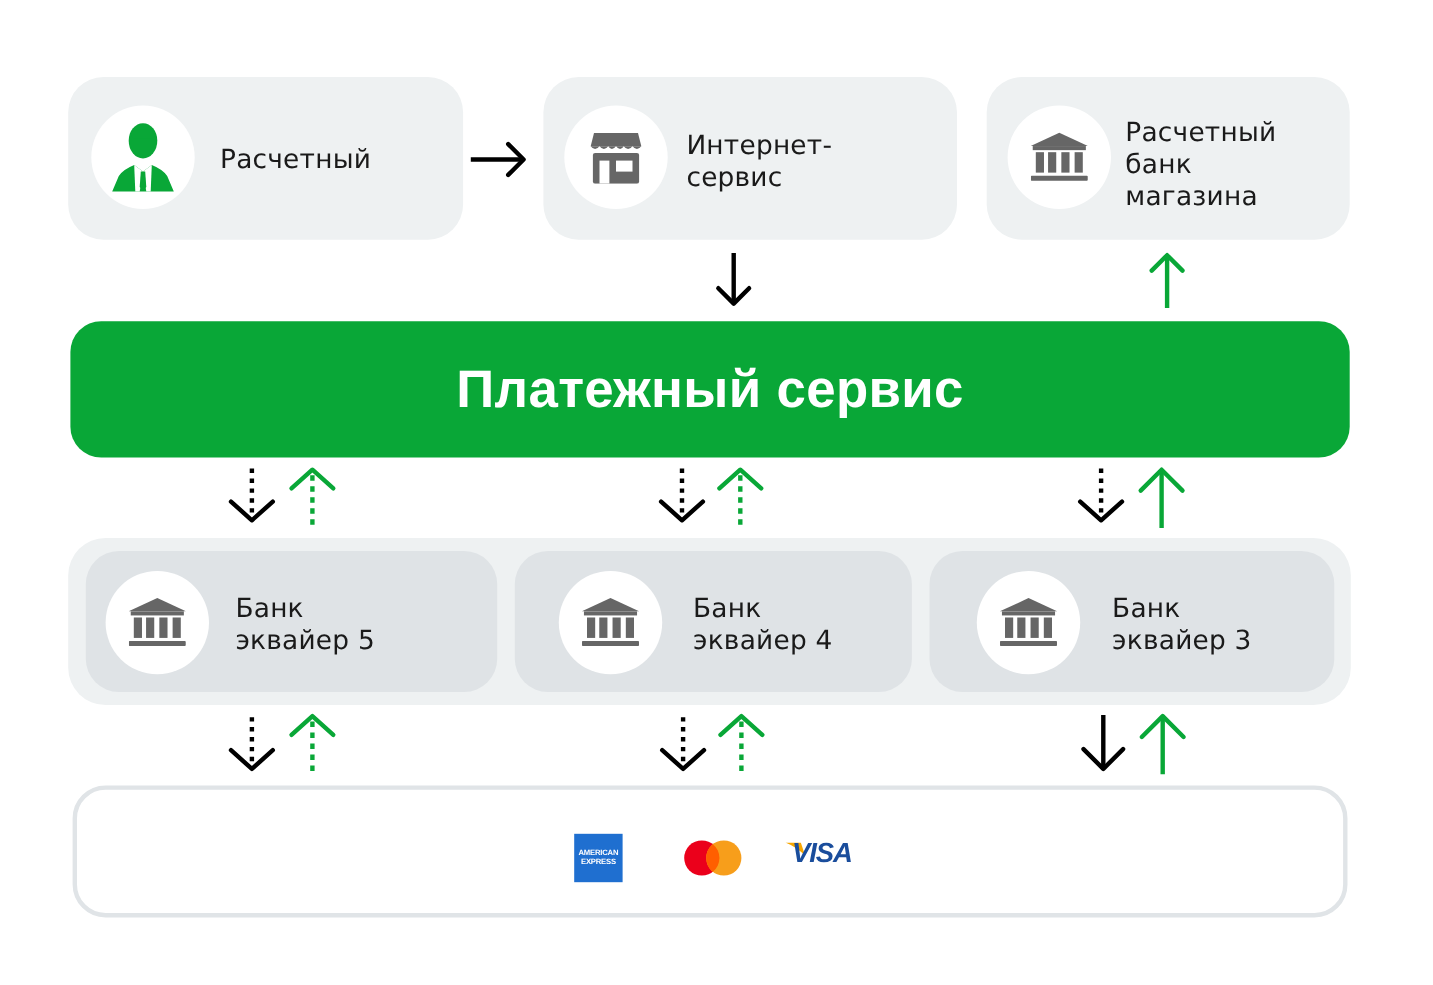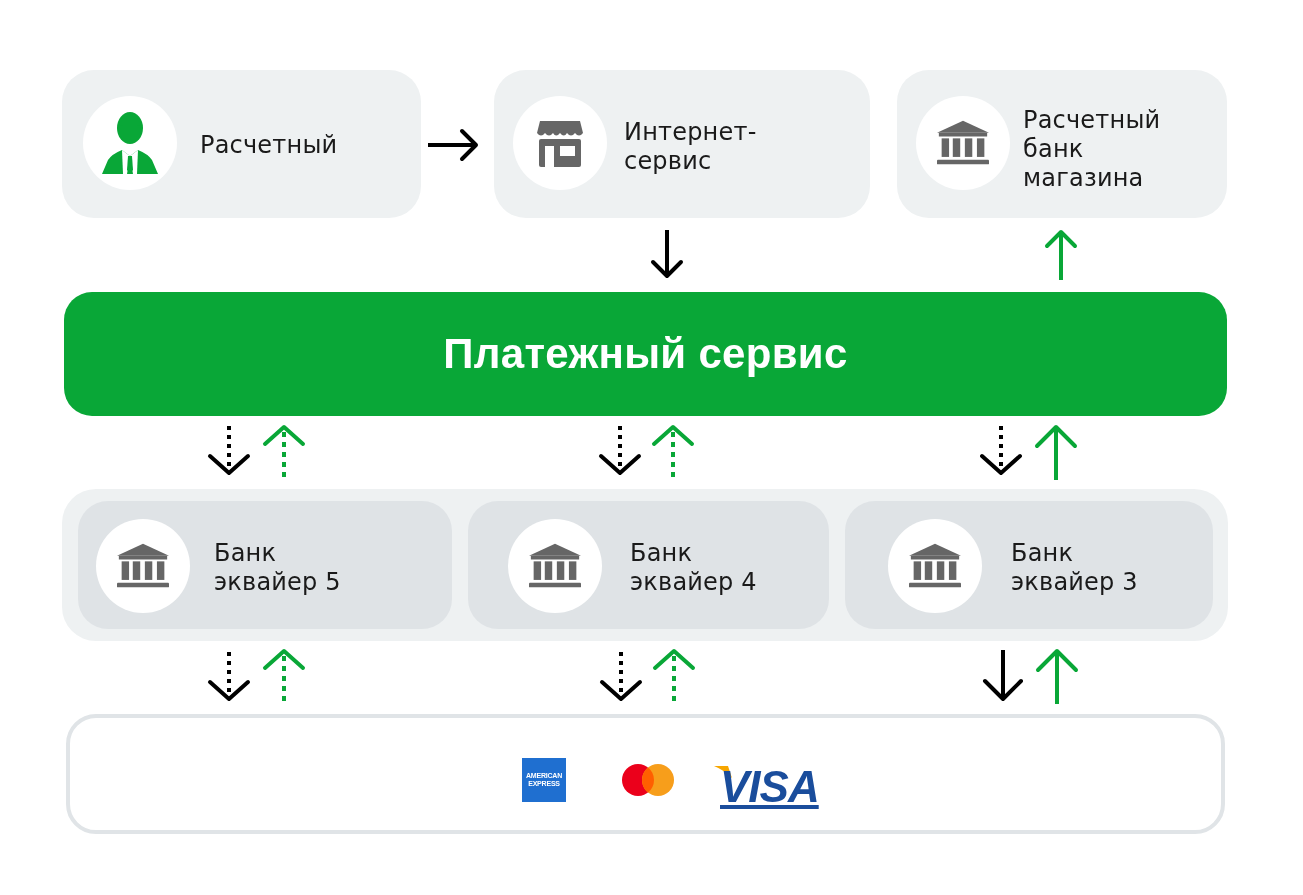--- a/index.html
+++ b/index.html
@@ -5,21 +5,21 @@
   html, body { margin: 0; padding: 0; background: #ffffff; }
   body { width: 1303px; height: 895px; position: relative; overflow: hidden;
          font-family: "DejaVu Sans", "Liberation Sans", sans-serif; color: #1a1a1a; }
   .abs { position: absolute; }
   .card { position: absolute; background: #eef1f2; border-radius: 32px; box-sizing: border-box; }
   .circle { position: absolute; width: 94px; height: 94px; border-radius: 50%; background: #ffffff;
             display: flex; align-items: center; justify-content: center; }
   .label { position: absolute; font-size: 24px; line-height: 29px; color: #1a1a1a; letter-spacing: 0.2px; }
   .greenbar { position: absolute; left: 64px; top: 292px; width: 1163px; height: 124px;
               background: #09a737; border-radius: 28px; display: flex; align-items: center; justify-content: center; }
-  .greenbar span { font-family: "Liberation Sans", sans-serif; font-weight: bold; font-size: 42px; color: #ffffff; letter-spacing: 0.3px; }
+  .greenbar span { font-family: "Liberation Sans", sans-serif; font-weight: bold; font-size: 48px; color: #ffffff; letter-spacing: 0.3px; }
   .bank-container { position: absolute; left: 62px; top: 489px; width: 1166px; height: 152px; background: #eef1f2; border-radius: 34px; }
   .bank-card { position: absolute; top: 501px; height: 128px; background: #dfe3e6; border-radius: 30px; }
   .cards-box { position: absolute; left: 66px; top: 714px; width: 1159px; height: 120px; border: 4px solid #e0e4e7; border-radius: 30px; box-sizing: border-box; background: #ffffff; }
   svg { display: block; }
 </style>
 </head>
 <body>
 
 <svg width="0" height="0" style="position:absolute">
   <defs>
@@ -243,14 +243,14 @@
     <circle cx="17" cy="17" r="16" fill="#eb001b"></circle>
     <circle cx="37" cy="17" r="16" fill="#f79e1b"></circle>
     <path d="M27 4.5 A16 16 0 0 1 27 29.5 A16 16 0 0 1 27 4.5 Z" fill="#ff5f00"></path>
   </svg>
 </div>
 
 <div class="abs" style="left:714px; top:764px; width:90px; height:34px;">
   <svg width="18" height="12" viewBox="0 0 18 12" style="position:absolute; left:0; top:2px;">
     <path d="M0 0 H14 L18 12 Q10 4 0 0 Z" fill="#f7a600"></path>
   </svg>
-  <span style="position:absolute; left:6px; top:-2px; font-family:'Liberation Sans',sans-serif; font-weight:bold; font-style:italic; font-size:44px; color:#1a4d9c; letter-spacing:-1px;text-decoration:underline;">VISA</span>
+  <span style="position:absolute; left:6px; top:-2px; font-family:'Liberation Sans',sans-serif; font-weight:bold; font-style:italic; font-size:25px; color:#1a4d9c; letter-spacing:-1px;">VISA</span>
 </div>
 
 </body></html>

